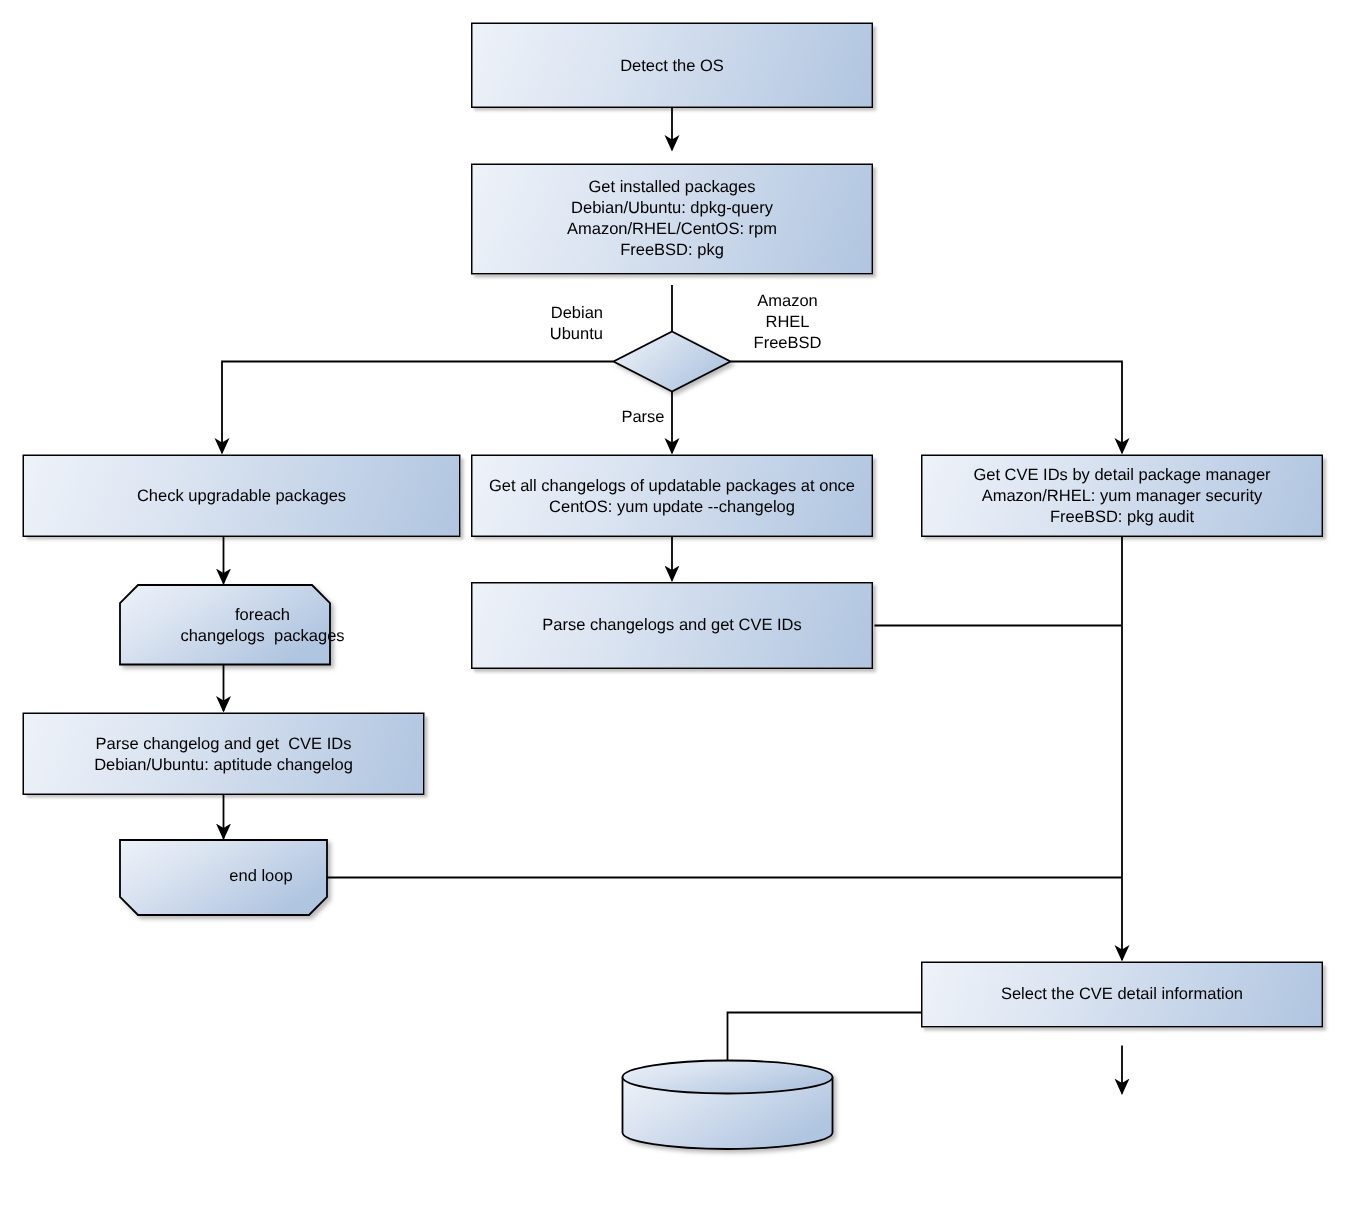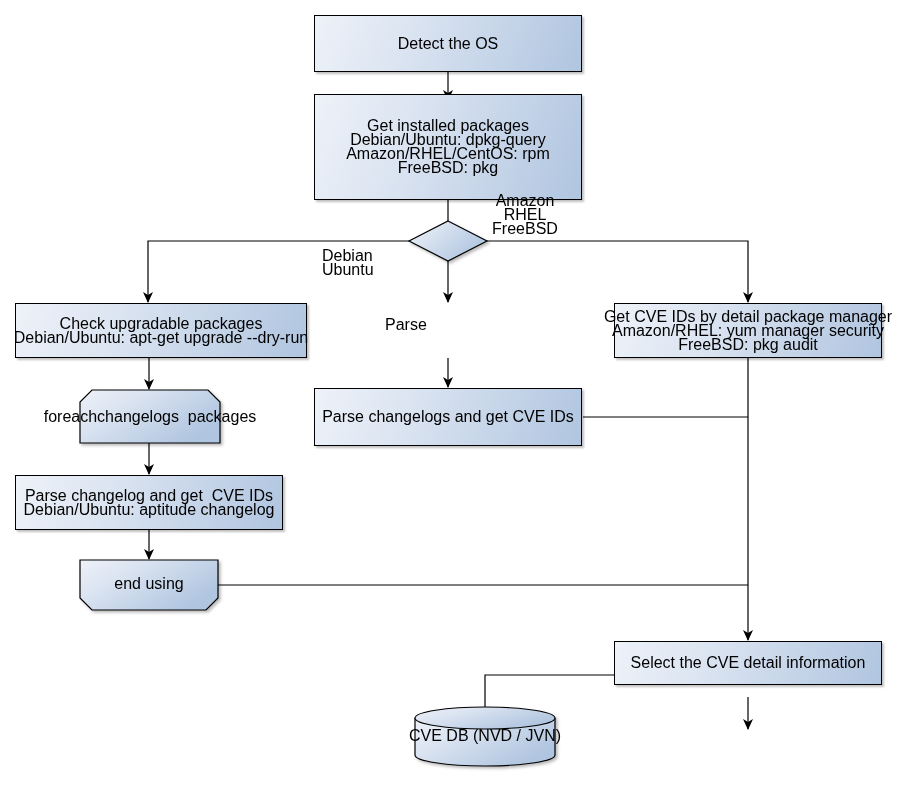--- a/index.html
+++ b/index.html
@@ -1,36 +1,36 @@
 <!DOCTYPE html>
 <html><head>
 <meta charset="utf-8">
 <style>
   html,body { margin:0; padding:0; background:#ffffff; }
   #canvas {
     position:relative; width:898px; height:803px; background:#ffffff;
-    font-family:"Liberation Sans", sans-serif; font-size:16px; line-height:14px; color:#000;
+    font-family:"Liberation Sans", sans-serif; font-size:11px; line-height:14px; color:#000;
     overflow:hidden;
   }
   #wires { position:absolute; left:0; top:0; width:898px; height:803px; }
   .shape { filter: drop-shadow(2px 2px 1.5px rgba(0,0,0,0.28)); }
   .node {
     position:absolute; box-sizing:border-box;
     display:flex; flex-direction:column; justify-content:center; align-items:center;
     background:linear-gradient(110deg,#eef2f9 0%, #dbe4f1 35%, #b0c5e0 100%);
     border:1px solid #000;
     box-shadow:2px 2px 2px rgba(0,0,0,0.25);
     text-align:center;
   }
   .overlay-label {
-    position:absolute; display:flex; flex-direction:row; justify-content:center; align-items:center;
-    text-align:center; background:transparent;
+    position:absolute; display:flex; flex-direction:column; justify-content:center; align-items:center;
+    text-align:center; background:transparent;padding-left:25px;
   }
   .edge-label { position:absolute; background:transparent; }
-  .edge-label.right { text-align:left;margin-top:47px; }
+  .edge-label.right { text-align:right; }
   .edge-label.center { text-align:center; }
   .nline { white-space:pre; }
 </style>
 </head>
 <body>
 
 <div id="canvas">
 
   <svg id="wires" viewBox="0 0 898 803" xmlns="http://www.w3.org/2000/svg">
     <defs>
@@ -70,32 +70,35 @@
     <g class="shape">
       <path d="M415,718 L415,755 A70,11 0 0 0 555,755 L555,718" fill="url(#nodeGrad)" stroke="#000" stroke-width="1.2"></path>
       <ellipse cx="485" cy="718" rx="70" ry="11" fill="url(#nodeGrad)" stroke="#000" stroke-width="1.2"></ellipse>
     </g>
   </svg>
 
   <div class="node" style="left:314px;top:15px;width:268px;height:57px">
     <div class="nline">Detect the OS</div>
   </div>
 
-  <div class="node" style="left:314px;top:94px;width:268px;height:106px">
+  <div class="node" style="left:314px;top:109px;width:268px;height:74px">
     <div class="nline">Get installed packages</div>
     <div class="nline">Debian/Ubuntu: dpkg-query</div>
     <div class="nline">Amazon/RHEL/CentOS: rpm</div>
     <div class="nline">FreeBSD: pkg</div>
   </div>
 
   <div class="node" style="left:15px;top:303px;width:292px;height:55px">
     <div class="nline">Check upgradable packages</div>
-    <div class="nline">Debian/Ubuntu: apt-get upgrade --dry-run</div>
   </div>
 
+  <div class="node" style="left:314px;top:303px;width:268px;height:55px">
+    <div class="nline">Get all changelogs of updatable packages at once</div>
+    <div class="nline">CentOS: yum update --changelog</div>
+  </div>
 
   <div class="node" style="left:614px;top:303px;width:268px;height:55px">
     <div class="nline">Get CVE IDs by detail package manager</div>
     <div class="nline">Amazon/RHEL: yum manager security</div>
     <div class="nline">FreeBSD: pkg audit</div>
   </div>
 
   <div class="node" style="left:15px;top:475px;width:268px;height:55px">
     <div class="nline">Parse changelog and get  CVE IDs</div>
     <div class="nline">Debian/Ubuntu: aptitude changelog</div>
@@ -109,26 +112,23 @@
     <div class="nline">Select the CVE detail information</div>
   </div>
 
 
   <div class="overlay-label" style="left:80px;top:392px;width:140px;height:50px">
     <div class="nline">foreach</div>
     <div class="nline">changelogs  packages</div>
   </div>
 
   <div class="overlay-label" style="left:80px;top:560px;width:138px;height:48px">
-    <div class="nline">end using</div>
+    <div class="nline">end loop</div>
   </div>
 
-  <div class="overlay-label" style="left:415px;top:724px;width:140px;height:24px">
-    <div class="nline">CVE DB (NVD / JVN)</div>
-  </div>
 
   <div class="edge-label right" style="left:322px;top:202px;width:80px">
     <div class="nline">Debian</div>
     <div class="nline">Ubuntu</div>
   </div>
 
   <div class="edge-label center" style="left:488px;top:194px;width:74px">
     <div class="nline">Amazon</div>
     <div class="nline">RHEL</div>
     <div class="nline">FreeBSD</div>

